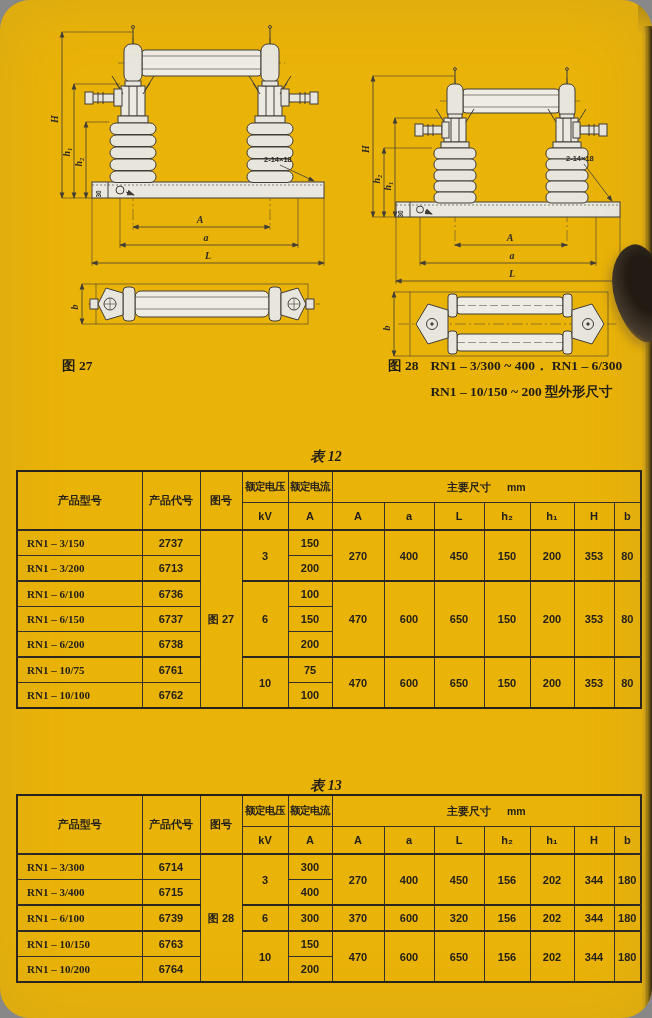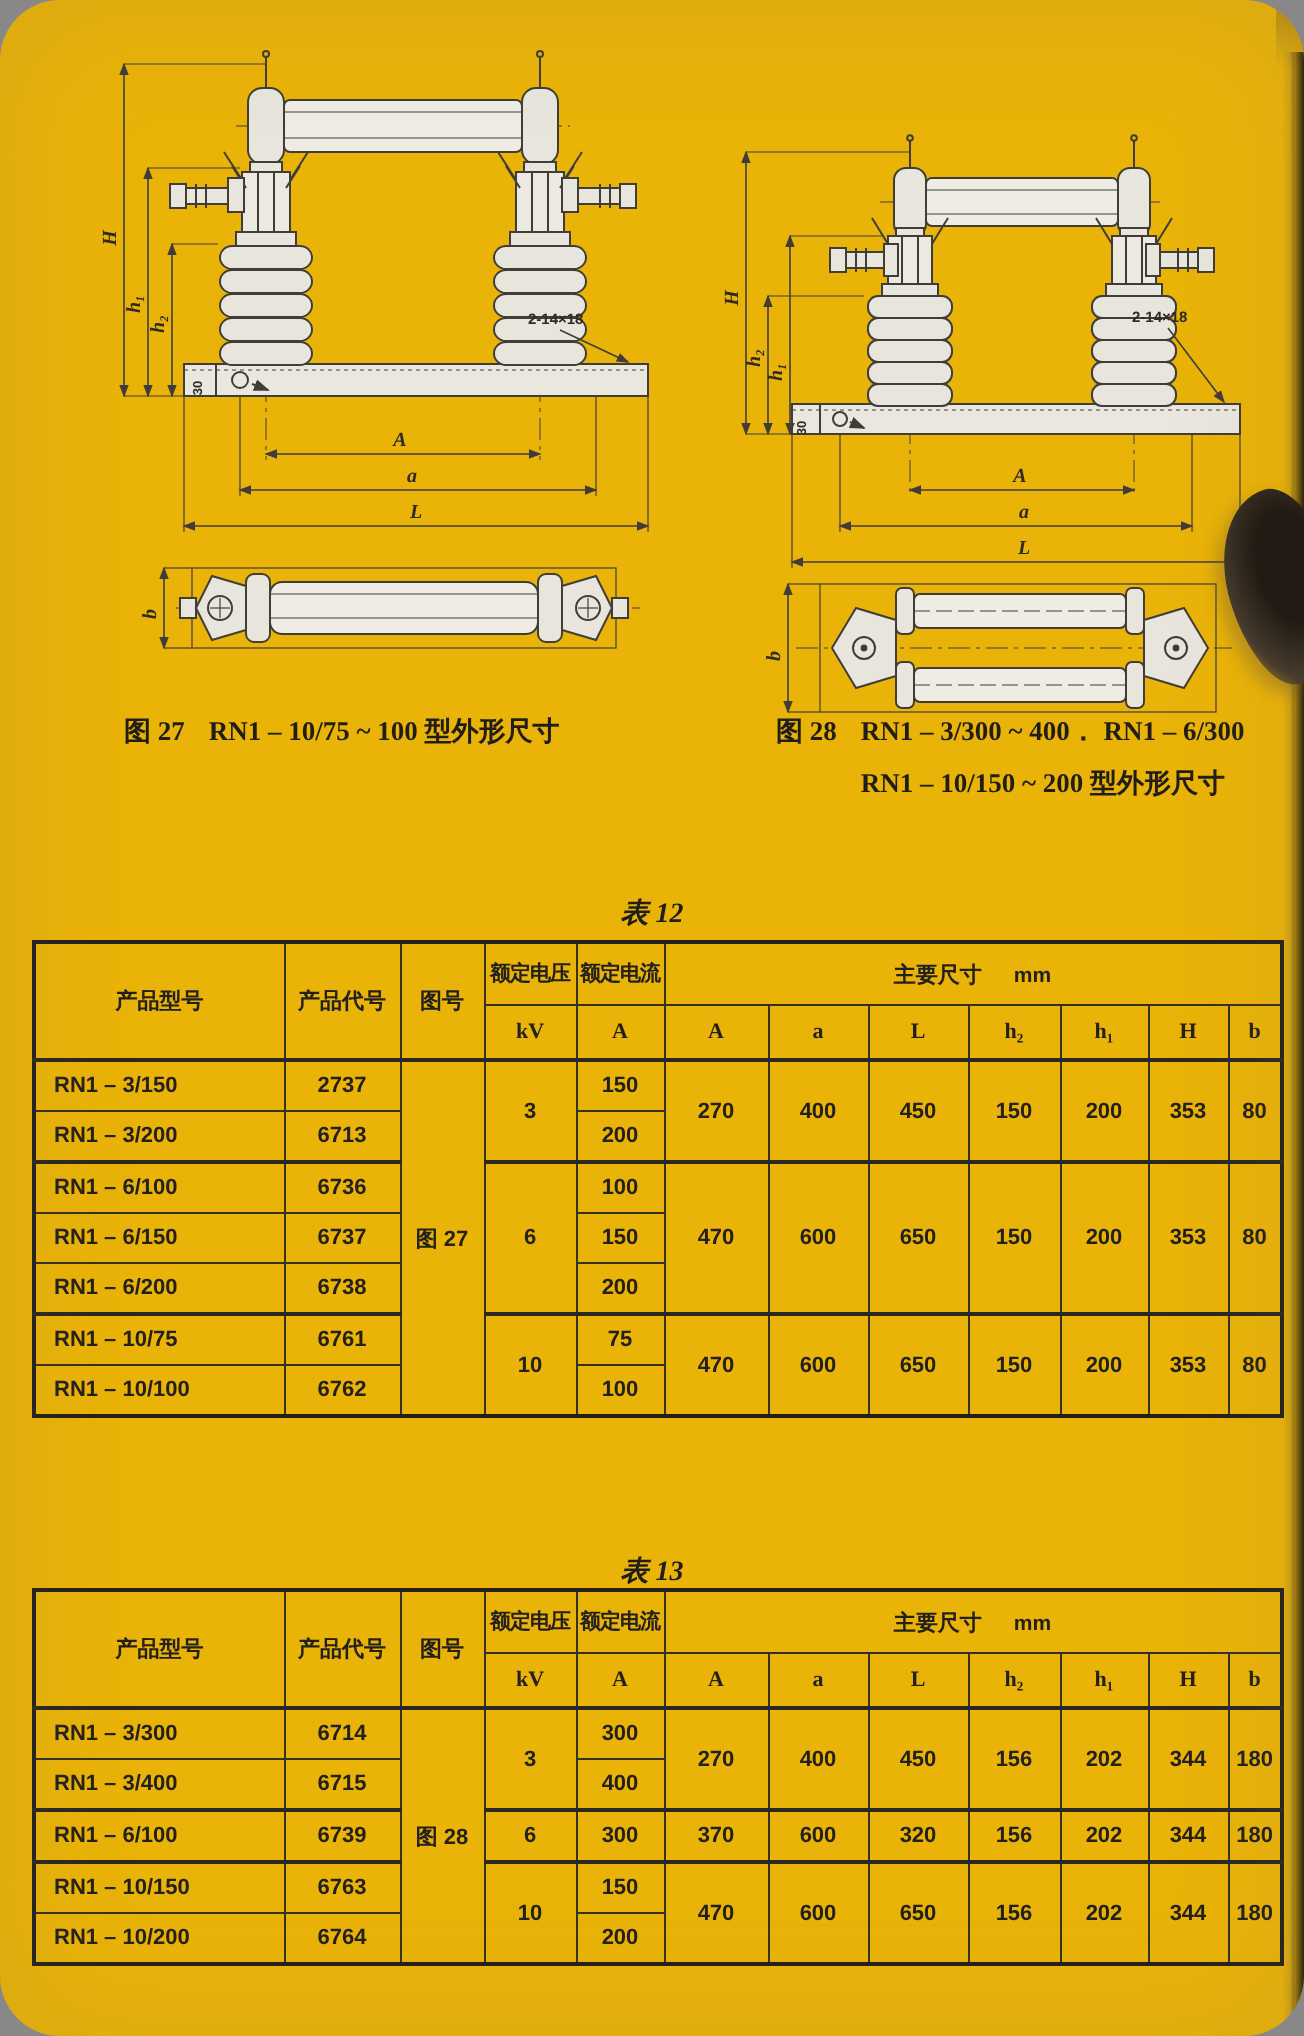--- a/index.html
+++ b/index.html
@@ -30,24 +30,24 @@
 
   .tbl-title{position:absolute;left:0;width:652px;text-align:center;font-family:"Liberation Serif",serif;
        font-weight:bold;font-size:14px;color:#211e1a;font-style:italic;}
 
   table.t{position:absolute;border-collapse:collapse;table-layout:fixed;width:624px;
        font-size:11px;font-weight:bold;color:#24211d;}
   table.t td{border:1px solid #34312c;text-align:center;vertical-align:middle;padding:0;overflow:hidden;}
   table.t{border:2px solid #24211d;}
   table.t thead td{font-size:11px;}
   table.t td.sm{font-size:10.5px;letter-spacing:-0.5px;}
-  table.t td.m{text-align:left;padding-left:9px;}
+  table.t td.m{text-align:left;padding-left:9px;font-family:Liberation Serif, serif;}
   table.t .mm{margin-left:16px;font-size:10.5px;}
   table.t thead tr.h1 td{height:30px;}
-  table.t thead tr.h2 td{height:26px;font-family:Liberation Serif, serif;}
+  table.t thead tr.h2 td{height:26px;}
   table.t tbody td{height:24px;}
   table.t tbody tr.g td{border-top:2px solid #2a2723;}
 </style>
 </head>
 <body>
 
 <div class="page">
 
   <svg class="fig" style="left:30px;top:4px" width="302" height="348" viewBox="0 0 302 348">
     <defs>
@@ -271,21 +271,20 @@
       <text class="dl" x="152" y="187">A</text>
       <text class="dl" x="154" y="205">a</text>
       <text class="dl" x="154" y="223">L</text>
       <text class="dl" transform="translate(32,274) rotate(-90)">b</text>
     </g>
   </svg>
 
   <div class="cap" style="left:62px;top:353px">
     <div class="no">图 27</div>
     <div>
-      <div>RN1 – 10/75 ~ 100 型外形尺寸</div>
     </div>
   </div>
   <div class="cap" style="left:388px;top:353px">
     <div class="no">图 28</div>
     <div>
       <div>RN1 – 3/300 ~ 400． RN1 – 6/300</div>
       <div>RN1 – 10/150 ~ 200 型外形尺寸</div>
     </div>
   </div>
 

